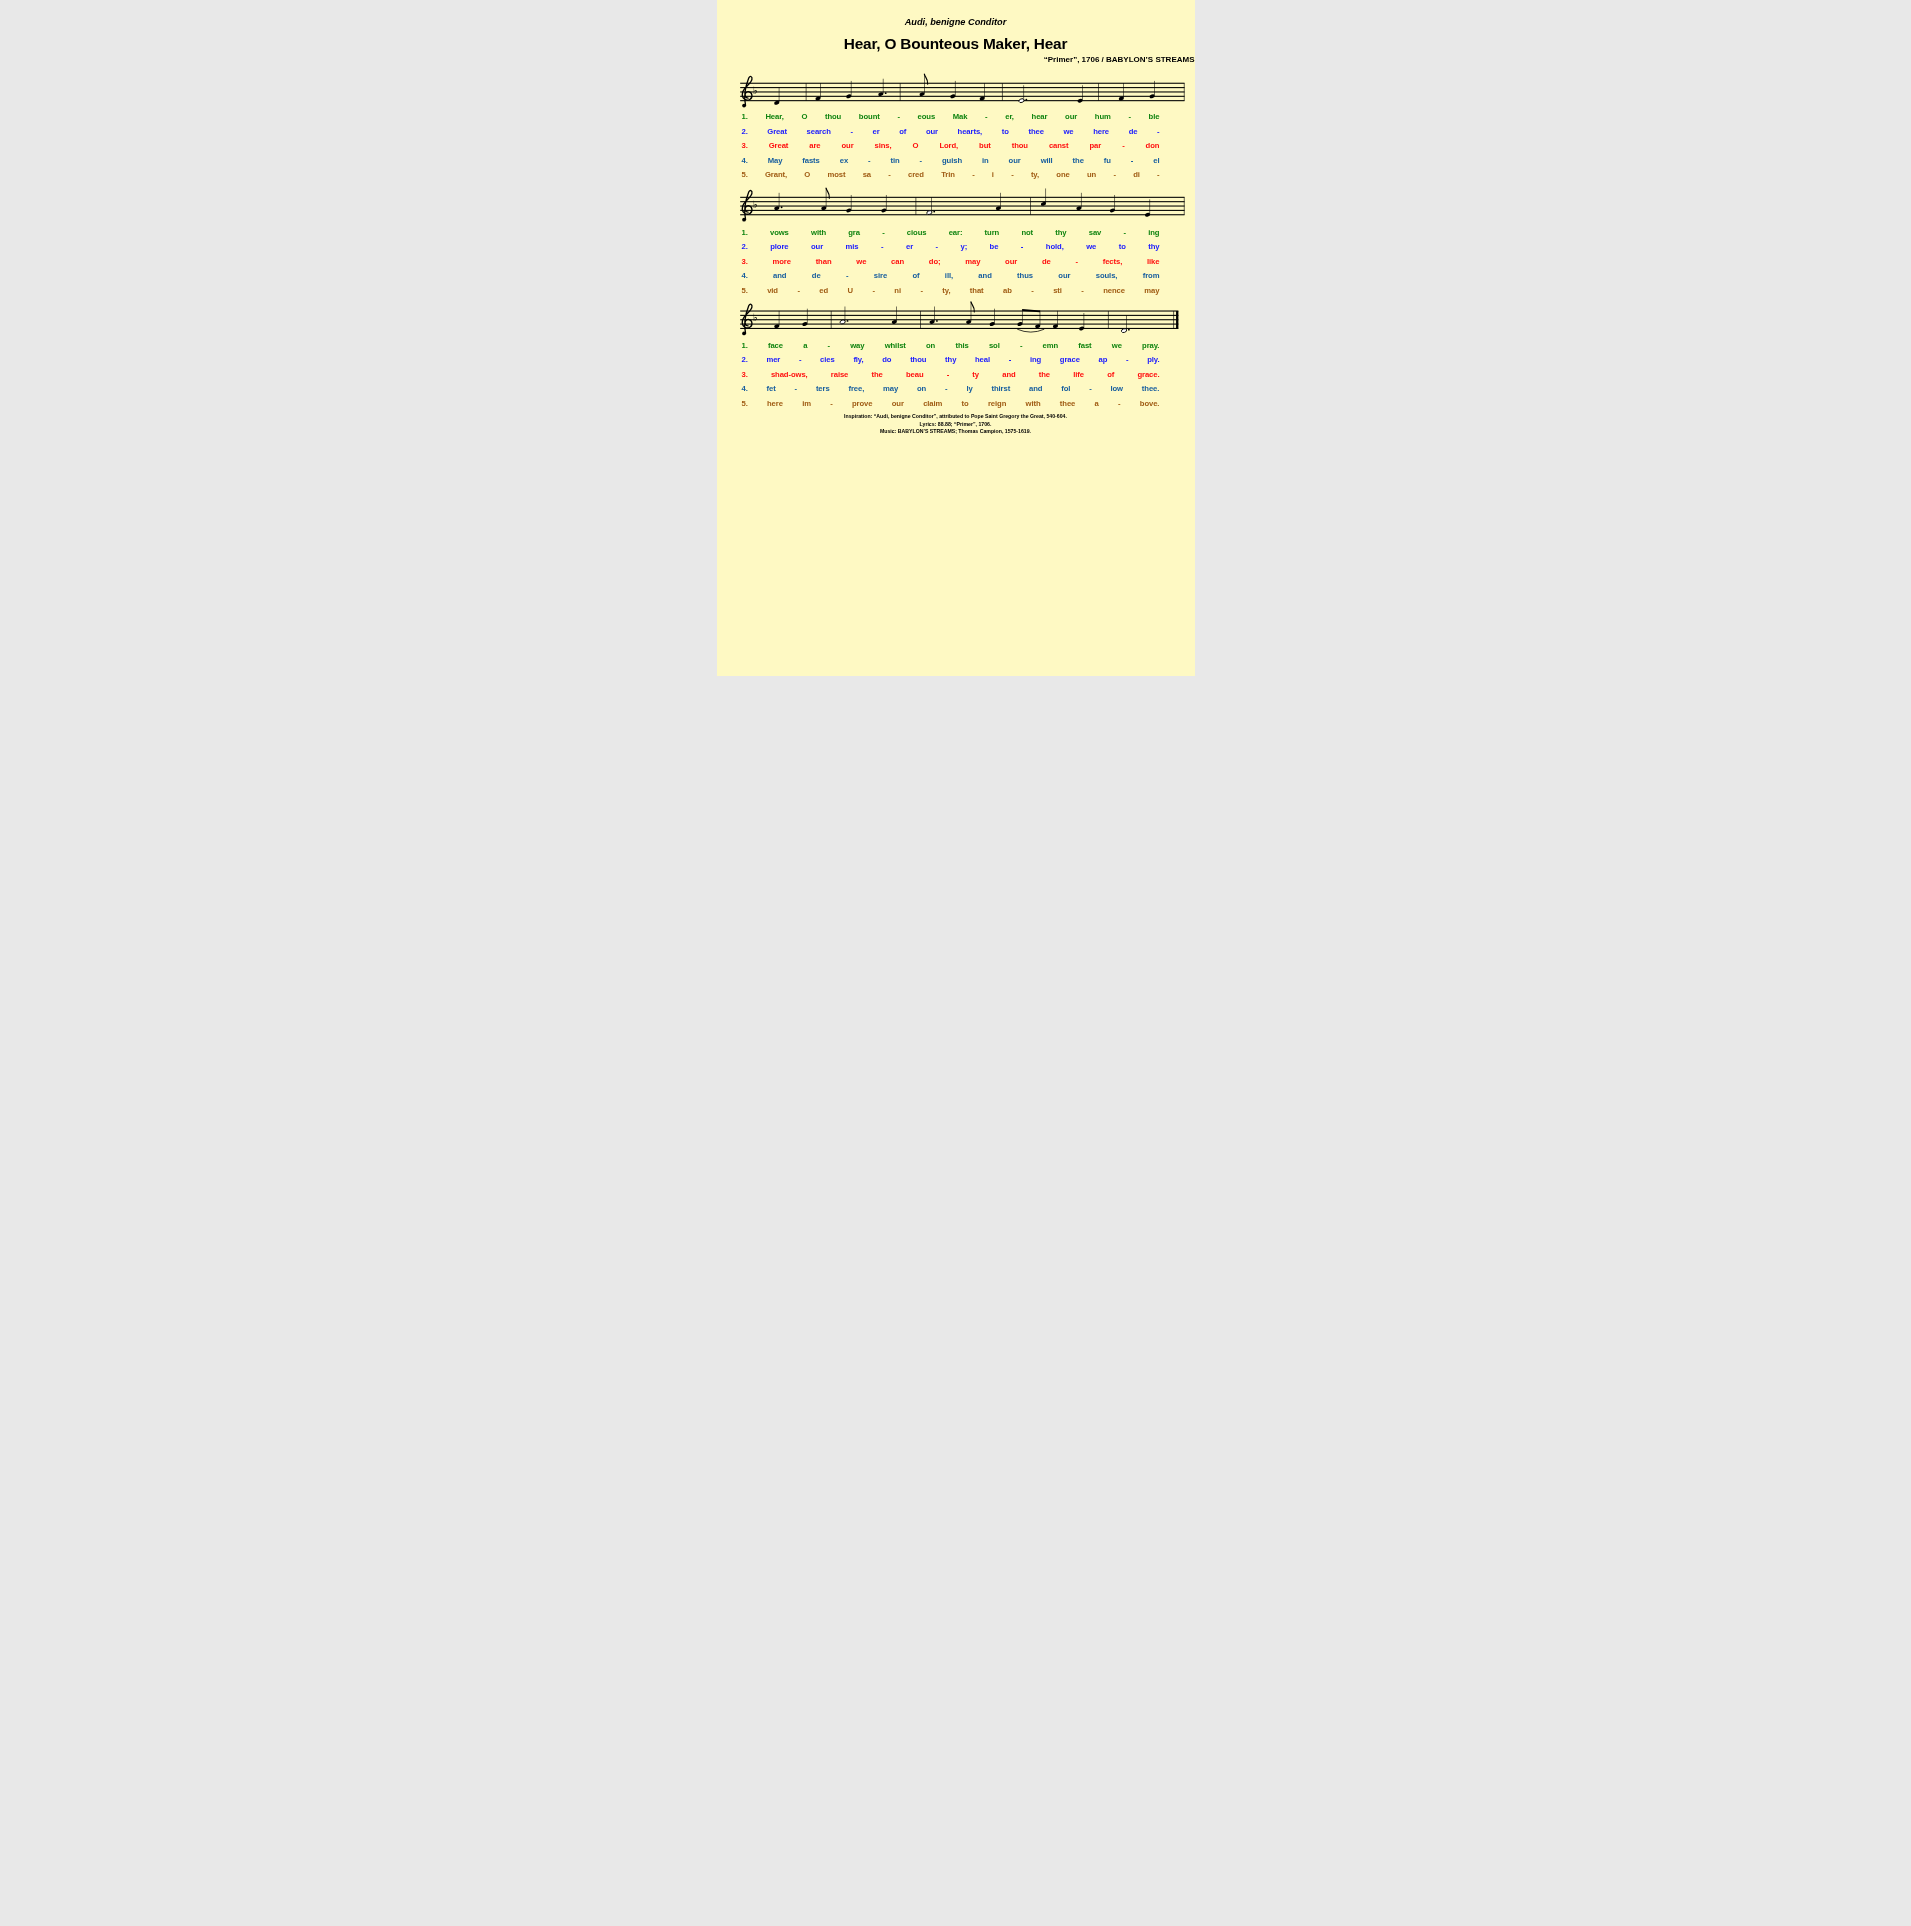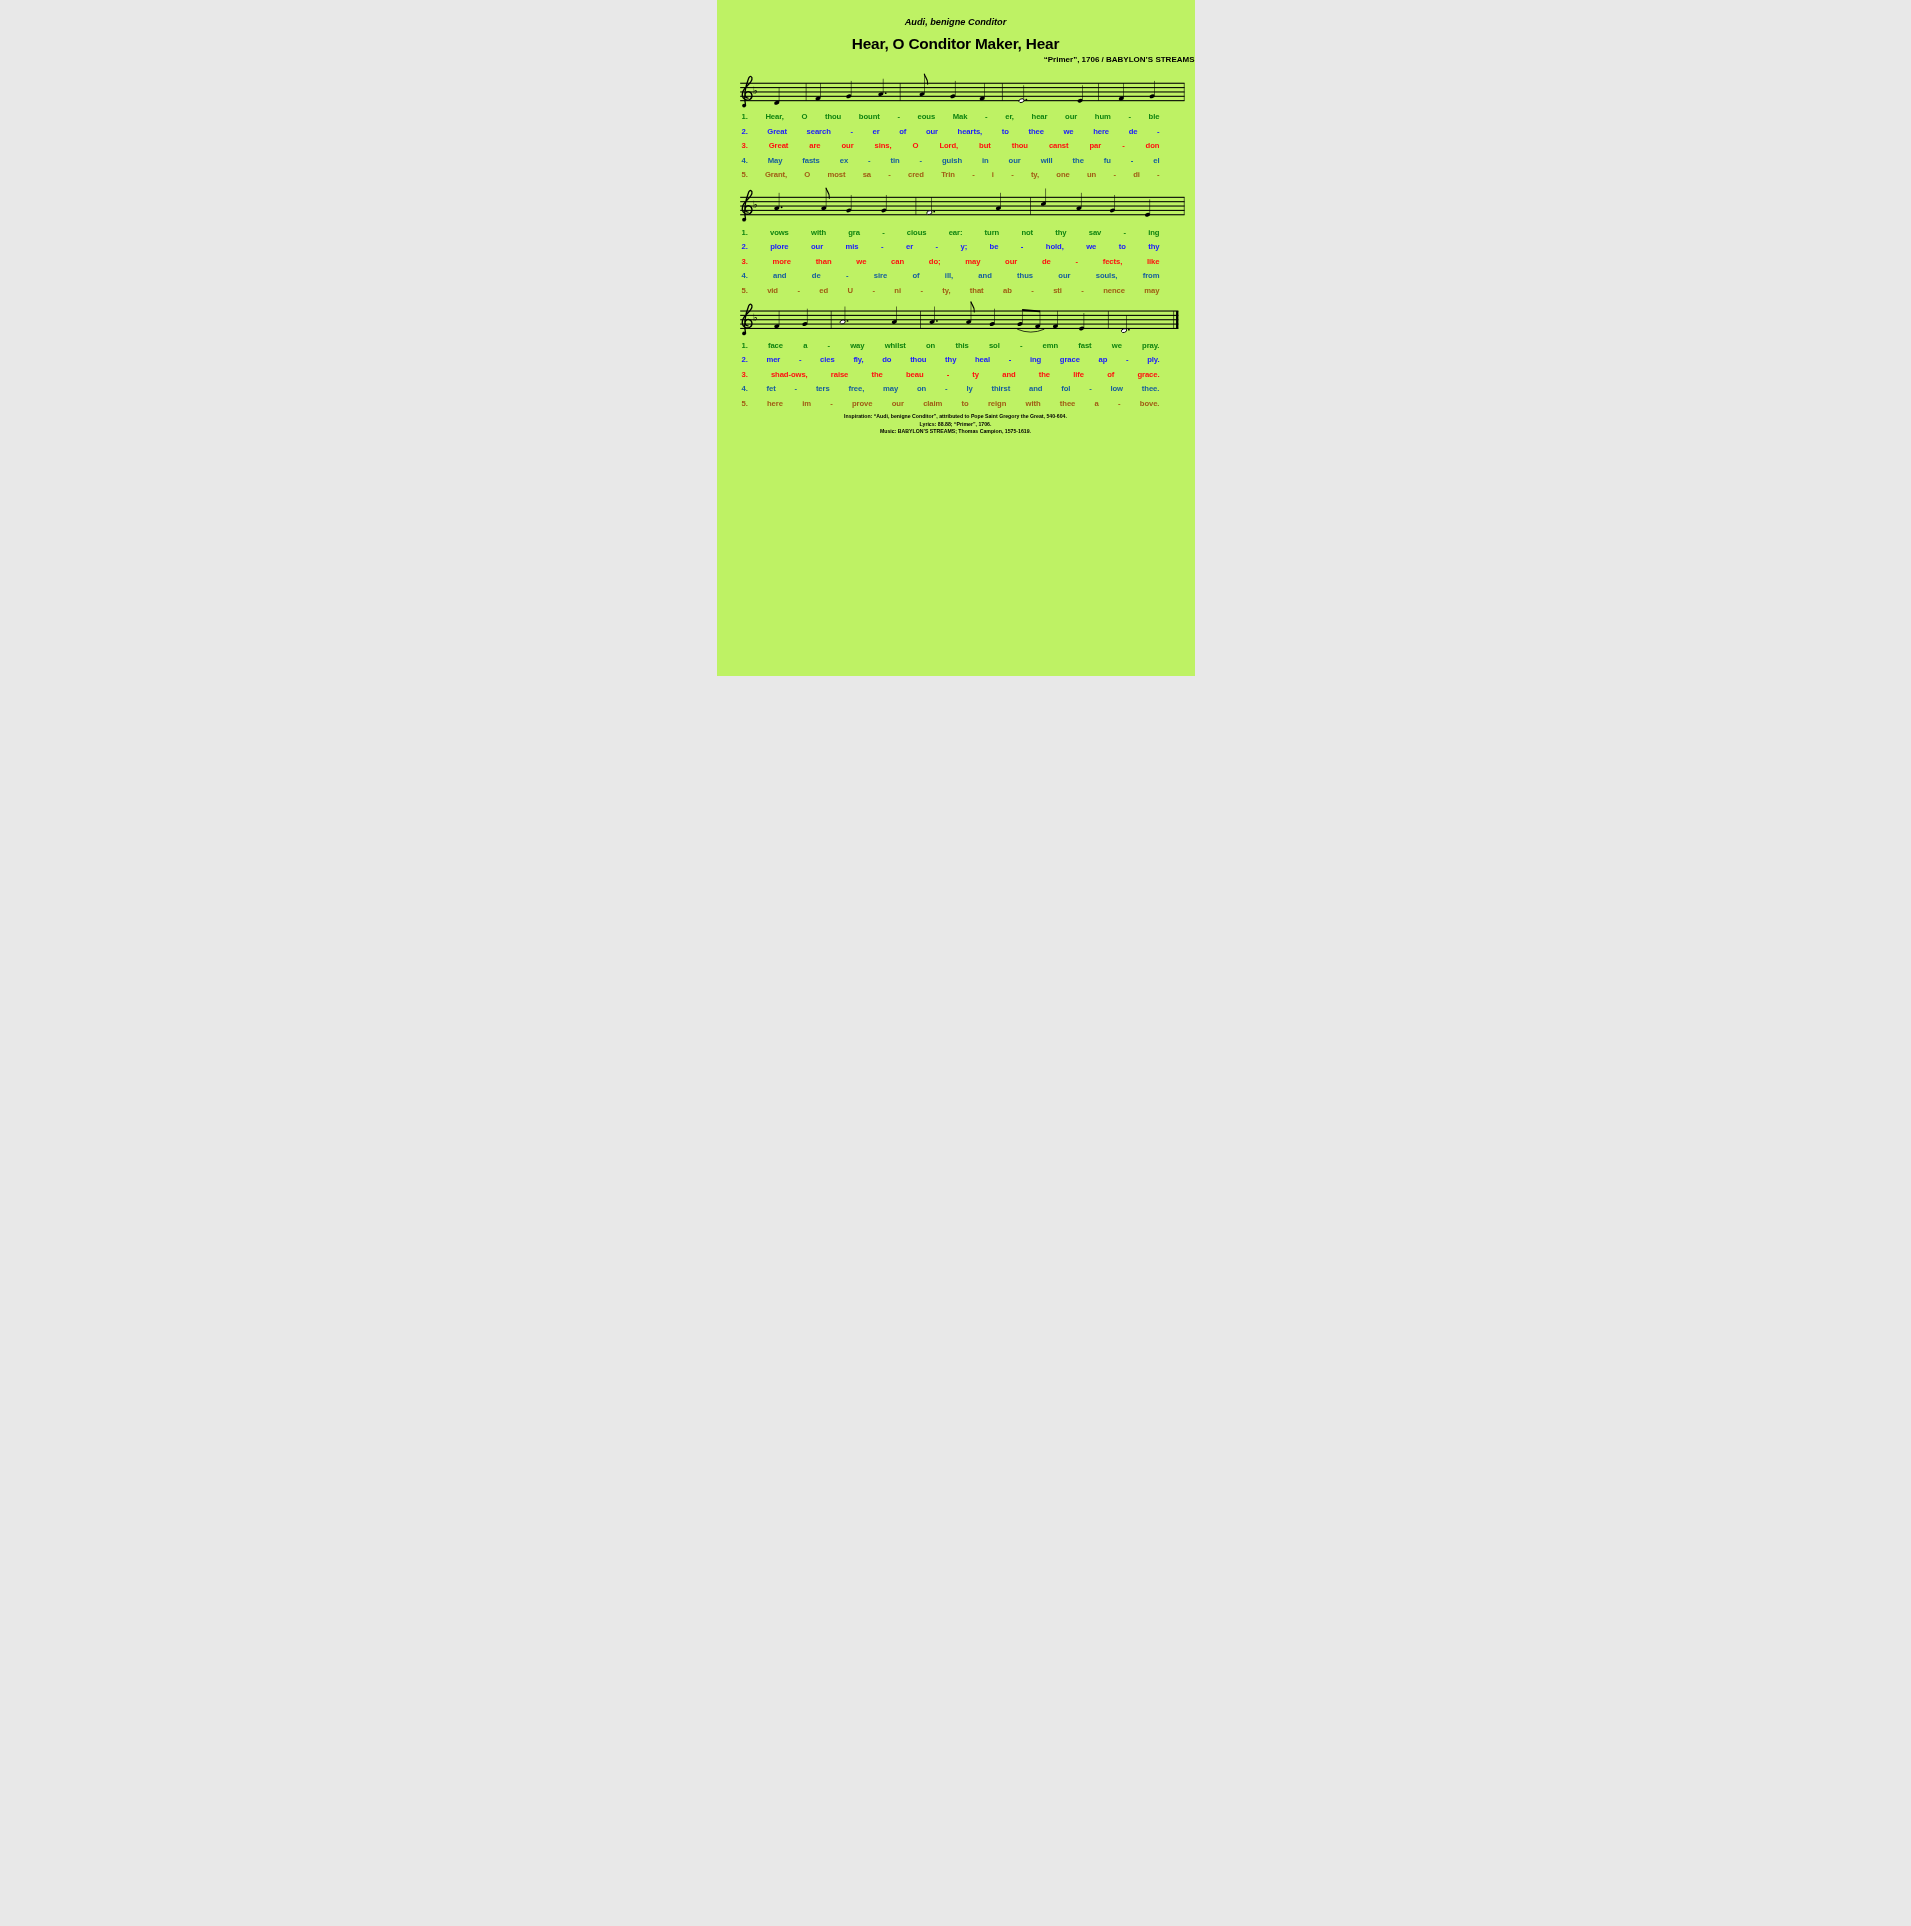--- a/index.html
+++ b/index.html
@@ -1,17 +1,17 @@
 <!DOCTYPE html>
 <html style="font-size:6.2px"><head>
 <meta charset="utf-8">
 <style>
   html,body{margin:0;padding:0;background:#e8e8e8;}
   .page{
-    position:relative;width:478px;height:676px;background:#bef264;
+    position:relative;width:478px;height:676px;background:#fef9c3;
     margin:0 auto;overflow:hidden;
     font-family:"Liberation Sans",sans-serif;
   }
   .pretitle{
     position:absolute;top:17px;left:0;width:100%;text-align:center;
     font-size:9.2px;font-weight:700;font-style:italic;color:#000;
   }
   .maintitle{
     position:absolute;top:35px;left:0;width:100%;text-align:center;
     font-size:15.4px;font-weight:700;color:#000;letter-spacing:-0.2px;
@@ -31,21 +31,21 @@
   .footer{
     position:absolute;top:413px;left:0;width:100%;text-align:center;
     font-size:5.2px;font-weight:700;color:#000;line-height:7.7px;
   }
 </style>
 </head>
 <body>
 
 <div class="page">
   <div class="pretitle">Audi, benigne Conditor</div>
-  <div class="maintitle">Hear, O Conditor Maker, Hear</div>
+  <div class="maintitle">Hear, O Bounteous Maker, Hear</div>
   <div class="subtitle">“Primer”, 1706 / BABYLON’S STREAMS</div>
 
   <svg id="music-svg" viewBox="0 0 1240 1754">
       <rect x="60" y="214.6" width="1153" height="2.8" fill="#000000"></rect>
       <rect x="60" y="225.9" width="1153" height="2.8" fill="#000000"></rect>
       <rect x="60" y="237.2" width="1153" height="2.8" fill="#000000"></rect>
       <rect x="60" y="248.5" width="1153" height="2.8" fill="#000000"></rect>
       <rect x="60" y="259.8" width="1153" height="2.8" fill="#000000"></rect>
       <rect x="230.2" y="216" width="1.6" height="45.2" fill="#000000"></rect>
       <rect x="474.2" y="216" width="1.6" height="45.2" fill="#000000"></rect>

